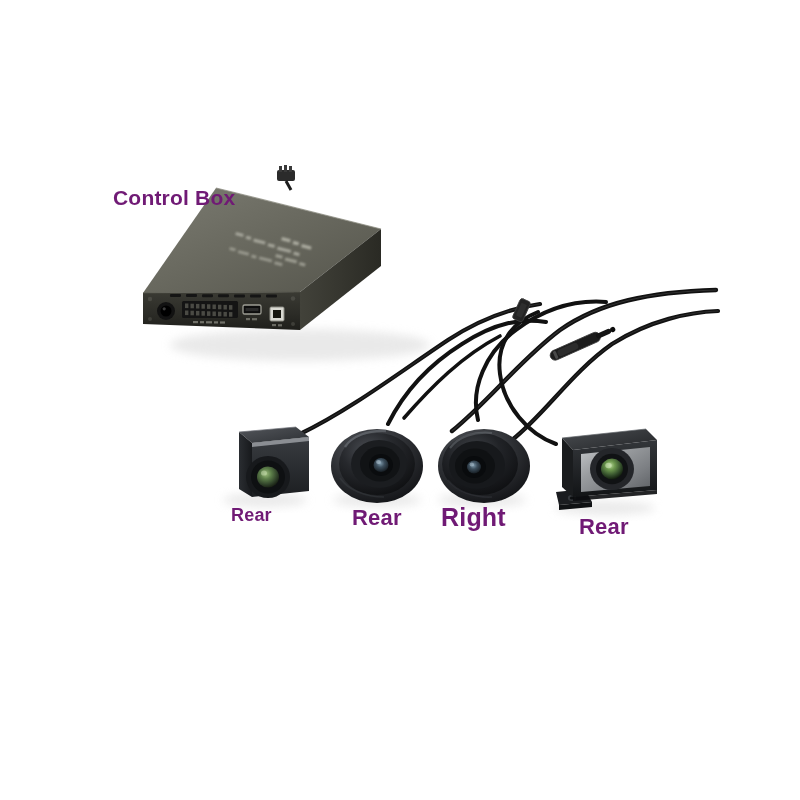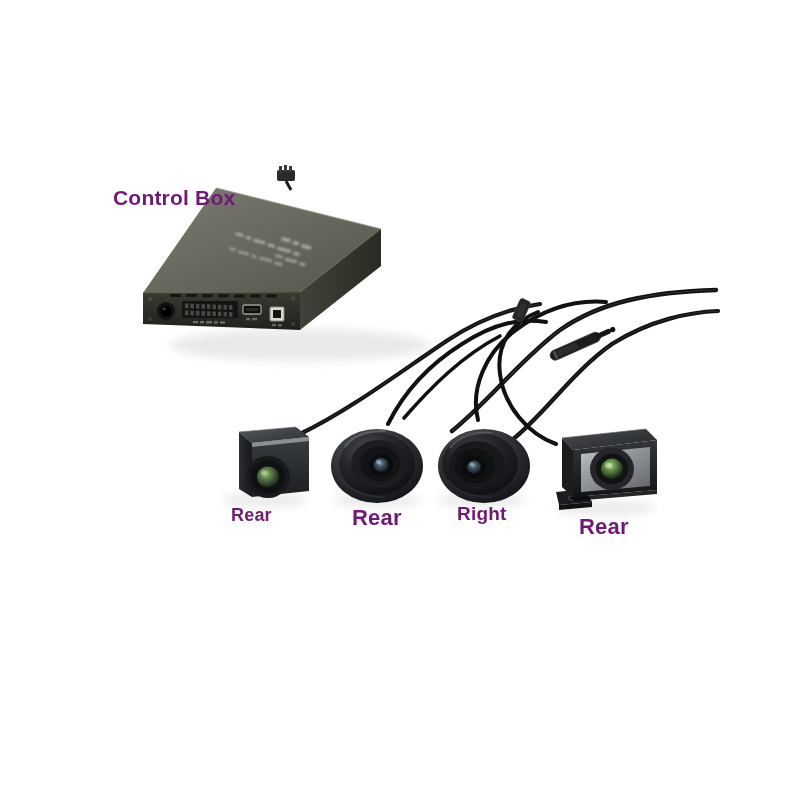--- a/index.html
+++ b/index.html
@@ -25,21 +25,21 @@
     position:absolute;
     font-weight:bold;
     color:#701a75;
     letter-spacing:0.2px;
     white-space:nowrap;
     user-select:none;
   }
   #lbl-control-box{ left:113px; top:186px; font-size:21px; }
   #lbl-rear { left:231px; top:505px; font-size:18px; }
   #lbl-left { left:352px; top:505px; font-size:22px; }
-  #lbl-right{ left:441px; top:503px; font-size:19px;margin-left:16px; }
+  #lbl-right{ left:441px; top:503px; font-size:25px; }
   #lbl-front{ left:579px; top:514px; font-size:22px; }
 </style>
 </head>
 <body>
 
 <div id="stage">
 
   <svg id="scene" viewBox="0 0 800 800" xmlns="http://www.w3.org/2000/svg">
 
     <defs>

